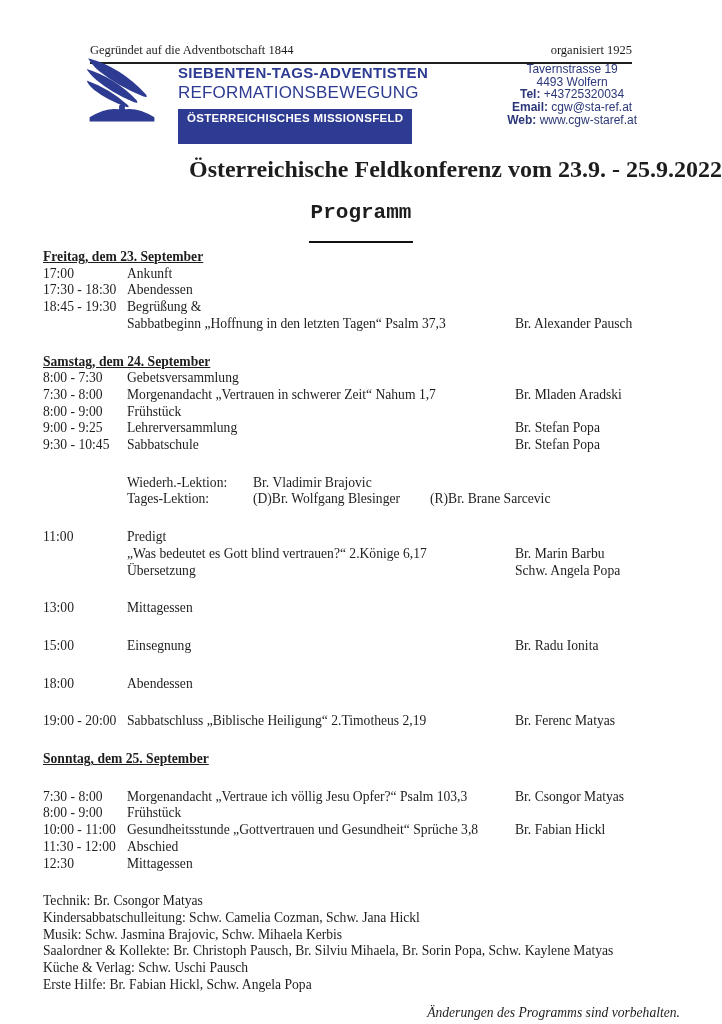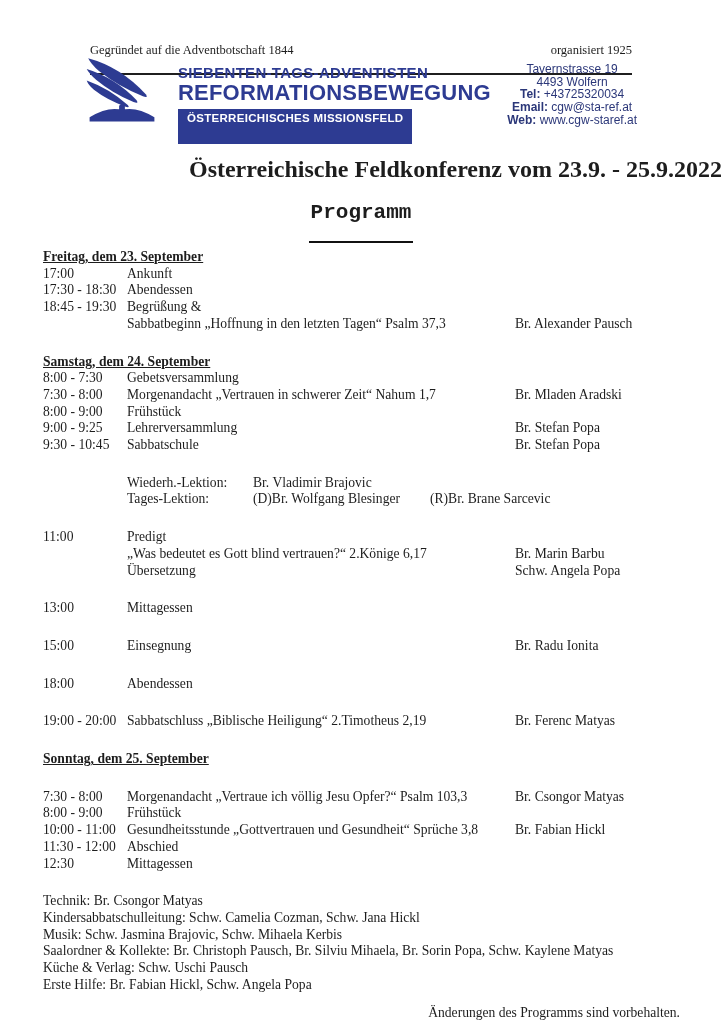--- a/index.html
+++ b/index.html
@@ -7,29 +7,29 @@
     position:relative; width:722px; height:1024px; margin:0 auto;
     background:#ffffff; overflow:hidden;
     font-family:"Liberation Serif", serif; color:#1d1d1d;
   }
 
   
   .rule-row {
     position:absolute; left:90px; top:43px; width:542px;
     display:flex; justify-content:space-between; align-items:flex-start;
     border-bottom:2px solid #1f1f1f;
-    font-size:12.5px; line-height:15px; padding-bottom:15px;
+    font-size:12.5px; line-height:15px; padding-bottom:4px;
   }
   .logo { position:absolute; left:86px; top:58px; }
   .brand {
     position:absolute; left:178px; top:64px;
     font-family:"Liberation Sans", sans-serif; color:#2d3b92;
   }
   .brand-l1 { font-size:15px; font-weight:700; letter-spacing:0.3px; line-height:17px; }
-  .brand-l2 { font-size:22px; font-weight:700; letter-spacing:0.2px; line-height:23px; }
+  .brand-l2 { font-size:17px; font-weight:400; letter-spacing:0.2px; line-height:23px; }
   .badge {
     display:inline-block; margin-top:5px; background:#2d3b92; color:#ffffff;
     font-size:11.5px; font-weight:700; letter-spacing:0.3px; padding:3px 9px 20px;
   }
   .contact {
     position:absolute; right:85px; top:63px; text-align:center;
     font-family:"Liberation Sans", sans-serif; font-size:12px; line-height:12.7px;
     color:#2b3779;
   }
   .contact b { font-weight:700; }
@@ -52,21 +52,21 @@
   }
   .row { display:flex; }
   .heading { font-weight:700;text-decoration:underline; }
   .t { flex:0 0 84px; }
   .a { flex:0 0 388px; white-space:nowrap; }
   .s { flex:1 1 auto; white-space:nowrap; }
   .lk-label { flex:0 0 126px; }
   .lk-v1 { flex:0 0 177px; white-space:nowrap; }
   .gap { margin-top:21px; }
   .role { white-space:nowrap; }
-  .note { margin-top:11px; text-align:right; }
+  .note { margin-top:11px; text-align:right; font-style:italic; }
 </style>
 </head>
 <body>
 
 <div class="page">
 
   <div class="rule-row">
     <span>Gegründet auf die Adventbotschaft 1844</span>
     <span>organisiert 1925</span>
   </div>

